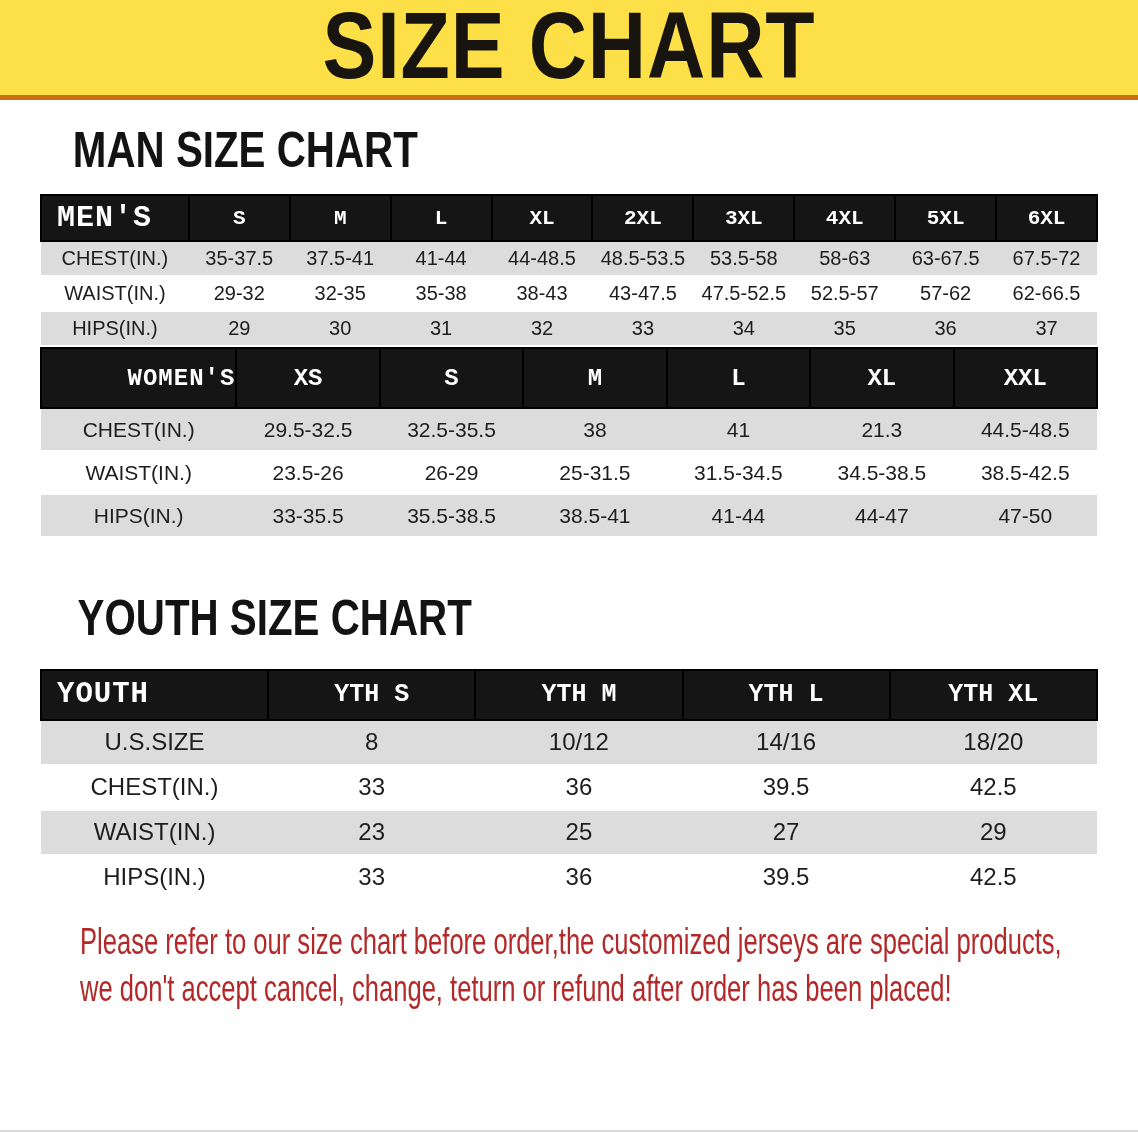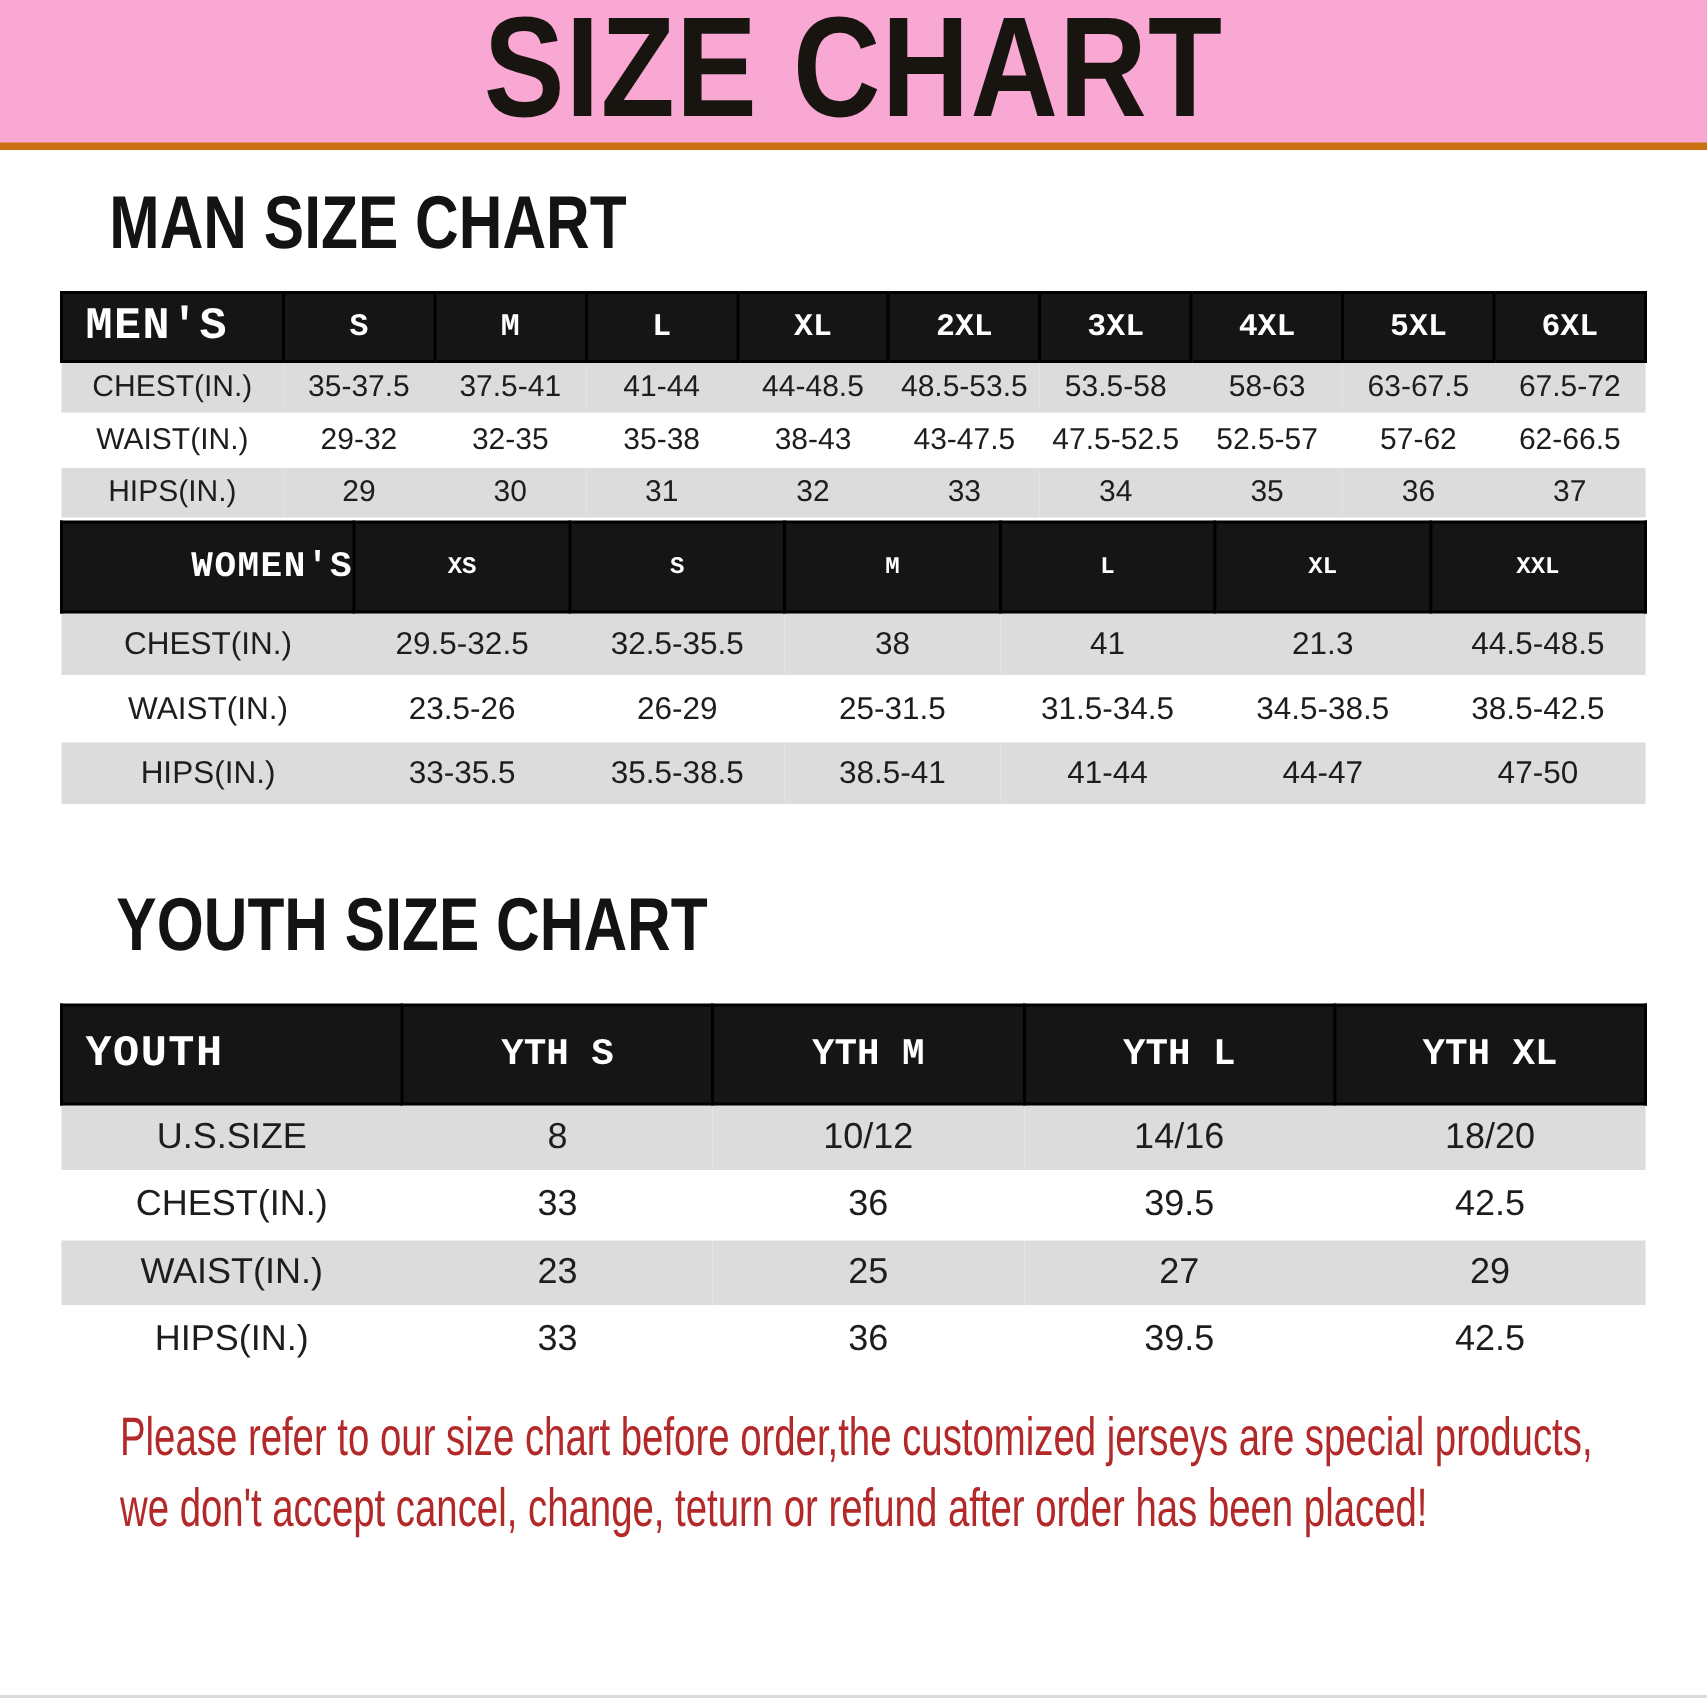--- a/index.html
+++ b/index.html
@@ -8,21 +8,21 @@
     height:1132px;
     background:#ffffff;
     font-family:"Liberation Sans", sans-serif;
     overflow:hidden;
     border-bottom:2px solid #d9d9d9;
   }
 
   
   .banner {
     height:100px;
-    background:#f9a8d4;
+    background:#fde047;
     border-bottom:5px solid #c97112;
     display:flex;
     align-items:center;
     justify-content:center;
   }
   .banner-title {
     font-size:95px;
     font-weight:bold;
     color:#181410;
     line-height:1;
@@ -73,26 +73,26 @@
     border-top:2px solid #ffffff;
     border-bottom:2px solid #ffffff;
   }
   .size-table tbody tr:nth-child(odd) td { background:#dcdcdc; }
 
   .table-men thead th { height:46px; font-size:21px; }
   .table-men thead th.header-label { font-size:30px; }
   .table-men tbody td { height:35px; font-size:20px; }
   .table-men th:first-child { width:14%; }
 
-  .table-women thead th { height:60px; font-size:16px; }
+  .table-women thead th { height:60px; font-size:24px; }
   .table-women thead th.header-label { font-size:24px;text-align:right; }
   .table-women tbody td { height:43px; font-size:21px; }
   .table-women th:first-child { width:18.5%; }
 
-  .table-youth thead th { height:66px; font-size:25px; }
+  .table-youth thead th { height:50px; font-size:25px; }
   .table-youth thead th.header-label { font-size:29px; }
   .table-youth tbody td { height:45px; font-size:24px; }
   .table-youth th:first-child { width:21.5%; }
 
   
   .disclaimer { margin:18px 0 0 40px; }
   .disclaimer .line {
     display:block;
     color:#b32828;
     font-size:36px;

